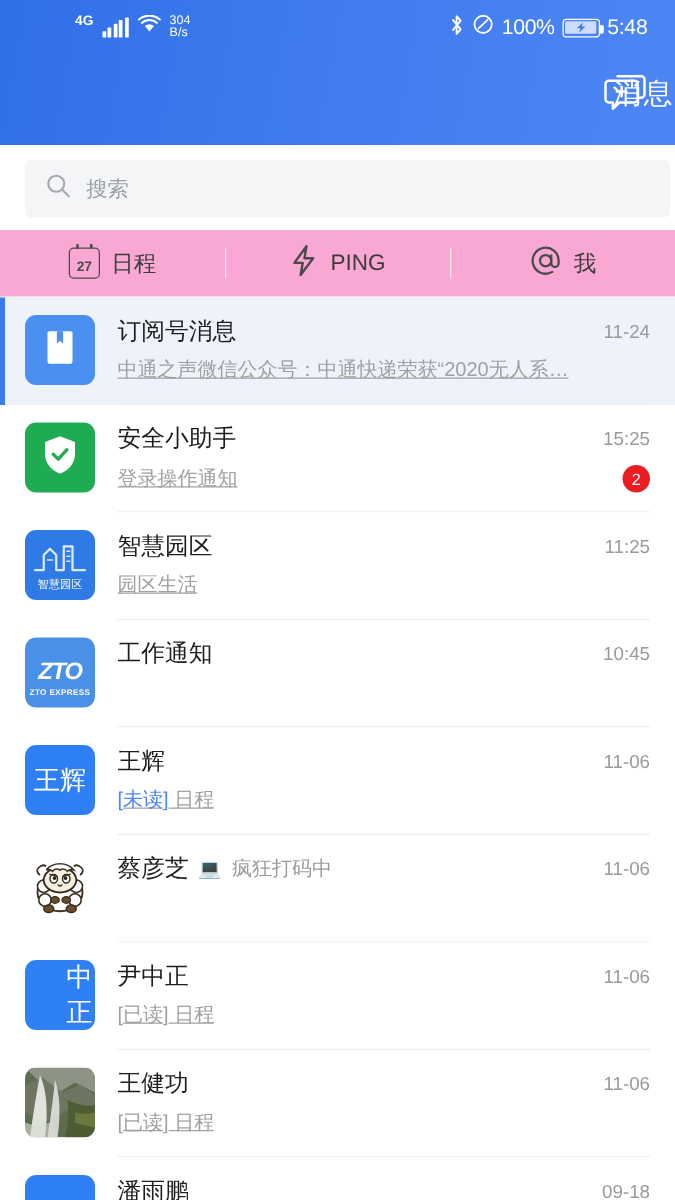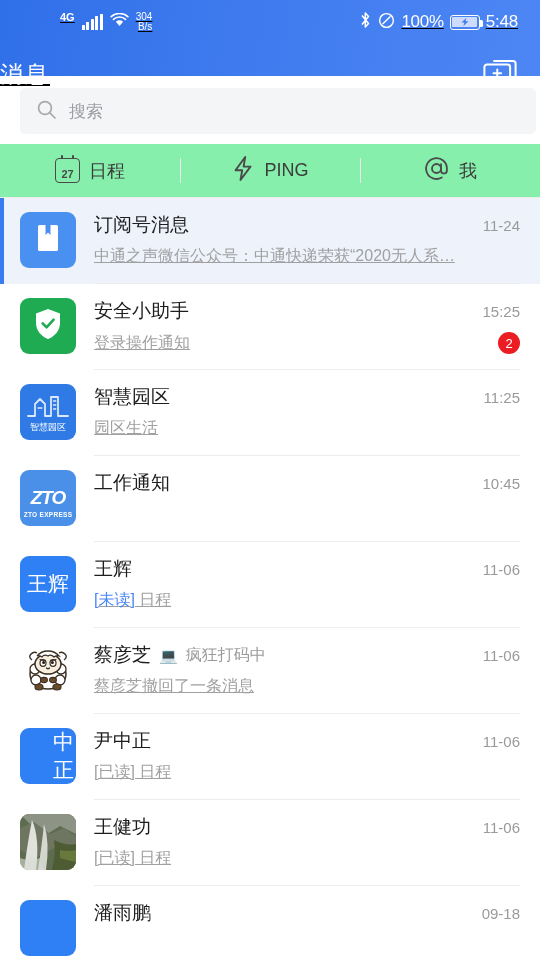--- a/index.html
+++ b/index.html
@@ -8,79 +8,78 @@
     font-family:"Liberation Sans","DejaVu Sans",sans-serif;
     background:#ffffff;
     overflow:hidden;
     -webkit-font-smoothing:antialiased;
   }
   .screen { position:relative; width:540px; height:960px; overflow:hidden; background:#fff; }
 
   
   .header {
     background:linear-gradient(100deg,#2f6fe8 0%,#3f7bef 45%,#4d86f4 100%);
-    height:76px;
+    height:116px;
     position:relative;
-    text-decoration:underline;
   }
   .statusbar {
     height:44px;
     display:flex;
     align-items:center;
     justify-content:space-between;
     padding:0 22px 0 60px;
     color:#fff;
   }
   .sb-left { display:flex; align-items:center; gap:7px; }
   .sb-right { display:flex; align-items:center; gap:6px; }
   .net-type { font-size:11px; font-weight:bold; line-height:1; position:relative; top:-5px; }
   .sig-bars { display:flex; align-items:flex-end; gap:1.5px; height:16px; }
   .sig-bars i { display:block; width:3px; background:#fff; border-radius:0.5px; }
   .sig-bars i:nth-child(1){height:5px;}
   .sig-bars i:nth-child(2){height:8px;}
   .sig-bars i:nth-child(3){height:11px;}
   .sig-bars i:nth-child(4){height:14px;}
   .sig-bars i:nth-child(5){height:16px;}
-  .sb-speed { font-size:10px; line-height:10px; text-align:right; }
+  .sb-speed { font-size:10px; line-height:10px; text-align:left; }
   .sb-speed span { display:block; }
   .sb-pct { font-size:17px; letter-spacing:-.3px; }
   .sb-time { font-size:17px; letter-spacing:-.2px; }
   .battery {
     width:30px;height:15px;border:1.6px solid #fff;border-radius:3px;
     position:relative;display:flex;align-items:center;justify-content:center;
   }
   .battery:after{
     content:"";position:absolute;right:-4px;top:4px;width:2.5px;height:7px;
     background:#fff;border-radius:0 1.5px 1.5px 0;
   }
   .battery .bfill{position:absolute;left:1.5px;top:1.5px;bottom:1.5px;right:1.5px;background:#cddcfb;border-radius:1px;}
   .battery svg{position:relative;z-index:2;}
 
   .titlebar {
-    height:60px; display:flex; align-items:center; justify-content:flex-start;
+    height:60px; display:flex; align-items:center; justify-content:flex-end;
     position:relative;
   }
   .title { color:#fff; font-size:23px; letter-spacing:2px; }
   .compose {
     position:absolute; right:18px; top:50%; transform:translateY(-50%);
     width:44px;height:44px;display:flex;align-items:center;justify-content:center;
   }
 
   
   .searchwrap { background:#fff; padding:12px 4px 10px 20px; }
   .searchbox {
     height:46px;background:#f4f5f7;border-radius:5px;
     display:flex;align-items:center;padding:0 16px;gap:12px;
   }
   .search-ph { color:#9b9ea3; font-size:17px; }
 
   
   .tabs {
     display:flex; align-items:center; height:54px;
-    background:#86efac; border-bottom:1px solid #ececec;
+    background:#f9a8d4; border-bottom:1px solid #ececec;
   }
   .tab {
     flex:1; display:flex; align-items:center; justify-content:center; gap:9px;
     height:100%; position:relative;
   }
   .tab + .tab:before {
     content:""; position:absolute; left:0; top:14px; bottom:14px; width:1px; background:#e9e9e9;
   }
   .tab-label { font-size:18px; color:#3c3c3c; }
   .cal-ico {
@@ -369,23 +368,20 @@
         </div>
         <div class="rowbody">
           <div class="line1">
             <div class="name-wrap">
               <span class="name">蔡彦芝</span>
               <span class="emoji-laptop">💻</span>
               <span class="status-note">疯狂打码中</span>
             </div>
             <span class="time">11-06</span>
           </div>
-          <div class="line2">
-            <span class="preview"><span>蔡彦芝撤回了一条消息</span></span>
-          </div>
         </div>
       </div>
       <div class="row">
         <div class="avatar" style="background: rgb(47, 128, 245); padding-left: 33px;">
           <span class="av-text">中正</span>
         </div>
         <div class="rowbody">
           <div class="line1">
             <div class="name-wrap">
               <span class="name">尹中正</span>

